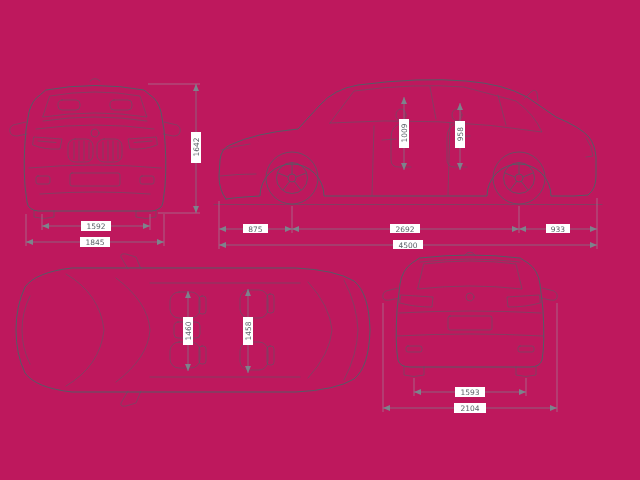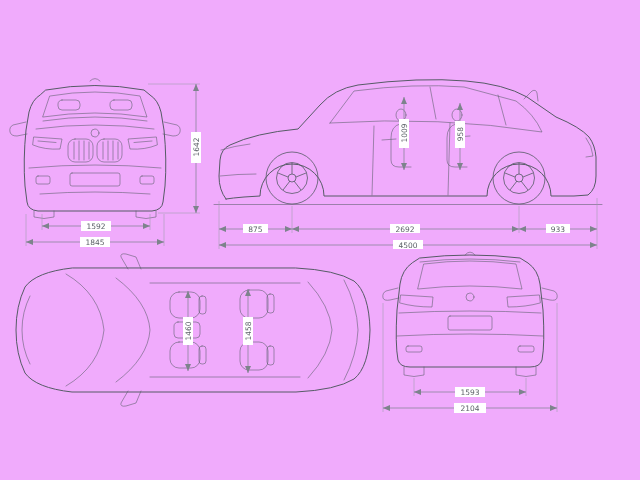--- a/index.html
+++ b/index.html
@@ -1,16 +1,16 @@
 <!DOCTYPE html>
 <html><head>
 <meta charset="utf-8">
 <style>
   html,body { margin:0; padding:0; background:#ffffff; }
-  .page { width:640px; height:480px; background:#f0abfc; position:relative; overflow:hidden;text-align:right; }
+  .page { width:640px; height:480px; background:#be185d; position:relative; overflow:hidden;text-align:right; }
   svg { display:block; font-family:"DejaVu Sans", sans-serif; }
   .outline { fill:none; stroke:#565b66; stroke-width:1; stroke-linejoin:round; stroke-linecap:round; }
   .detail  { fill:none; stroke:#565b66; stroke-width:0.55; stroke-linejoin:round; stroke-linecap:round; }
   .wheel   { fill:none; stroke:#565b66; stroke-width:0.8; }
   .dimline { fill:none; stroke:#7d838c; stroke-width:0.7; }
   .ext     { stroke:#9aa0a8; stroke-width:0.55; }
   .dimbg   { fill:#ffffff; stroke:none; }
   .dimtext { font-family:"DejaVu Sans", sans-serif; font-size:7.5px; fill:#5b6067; text-anchor:middle; }
 </style>
 </head>

